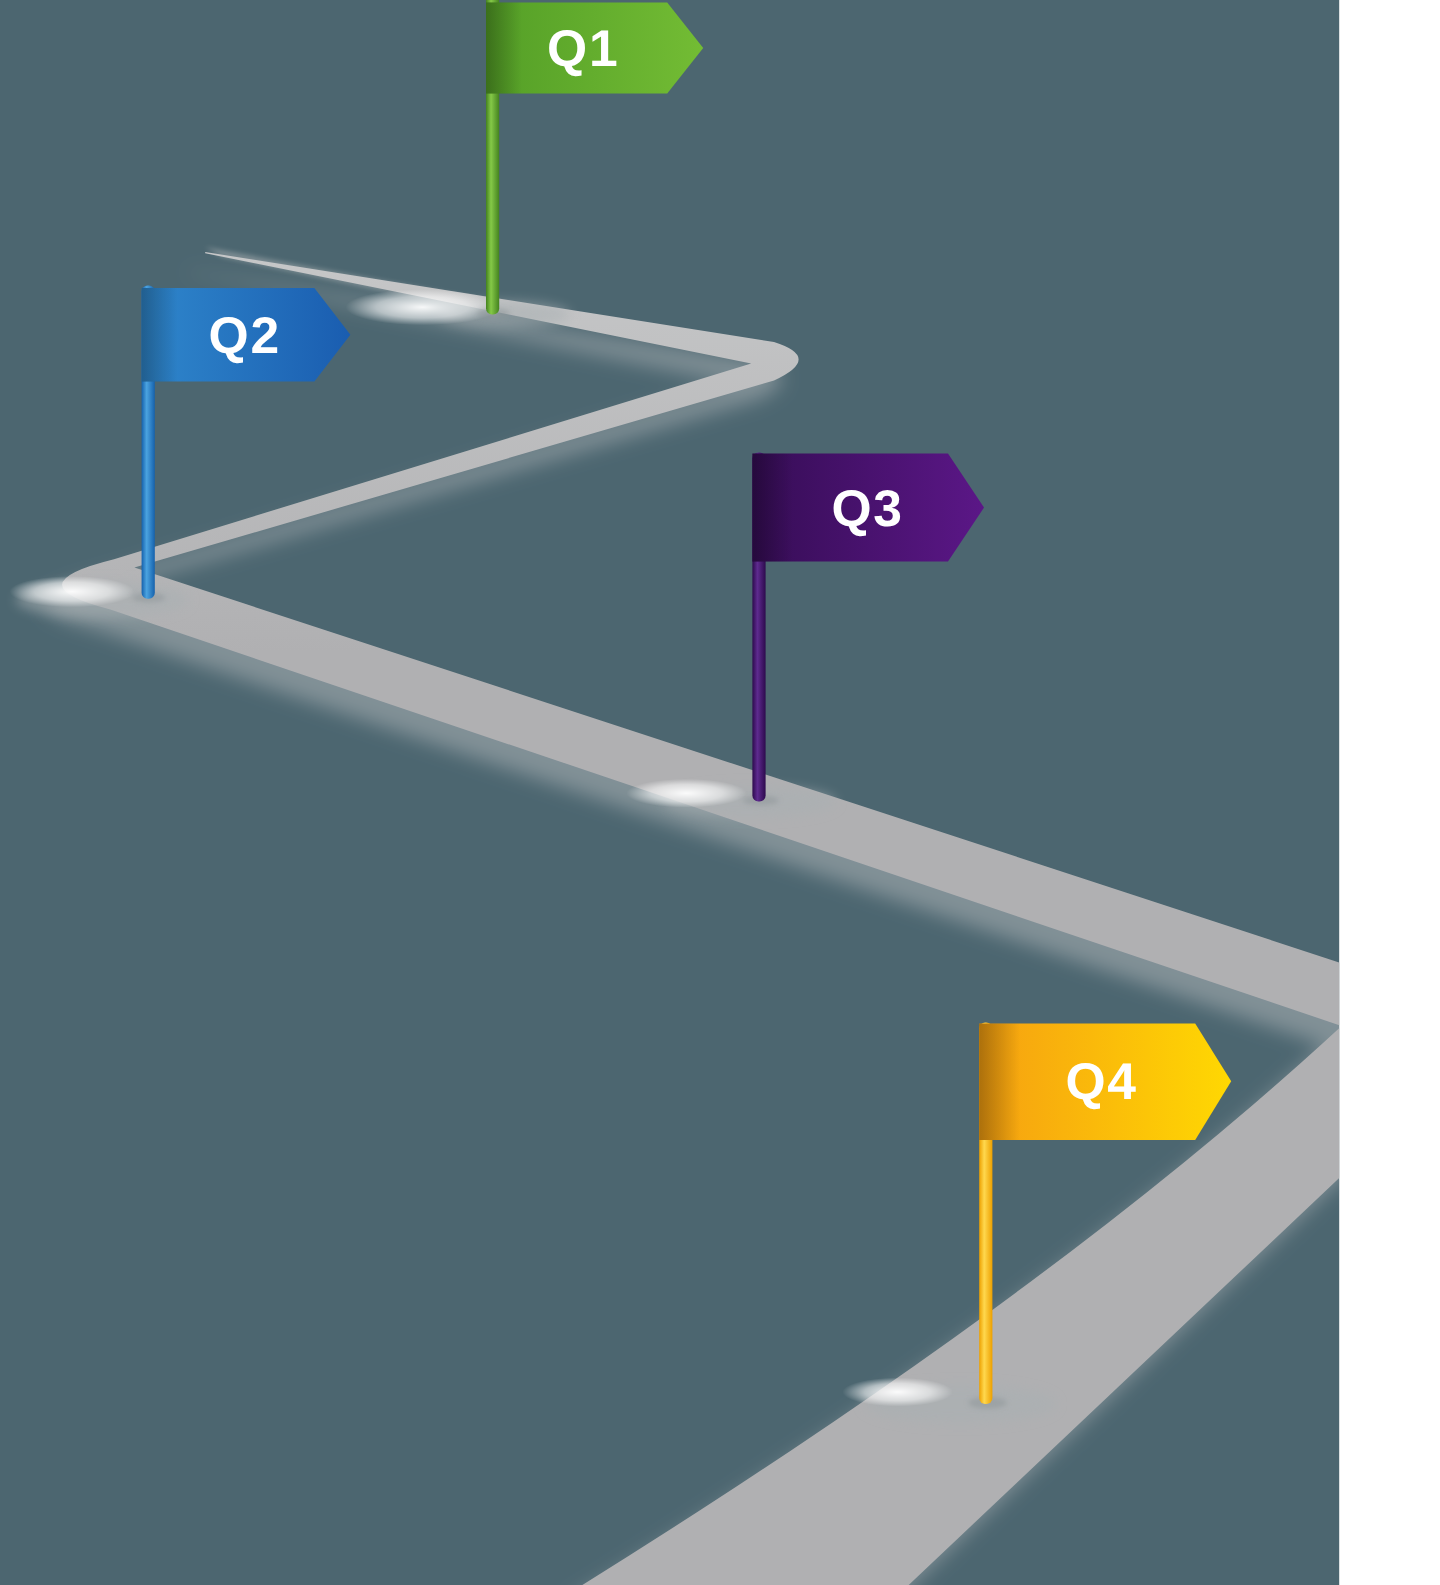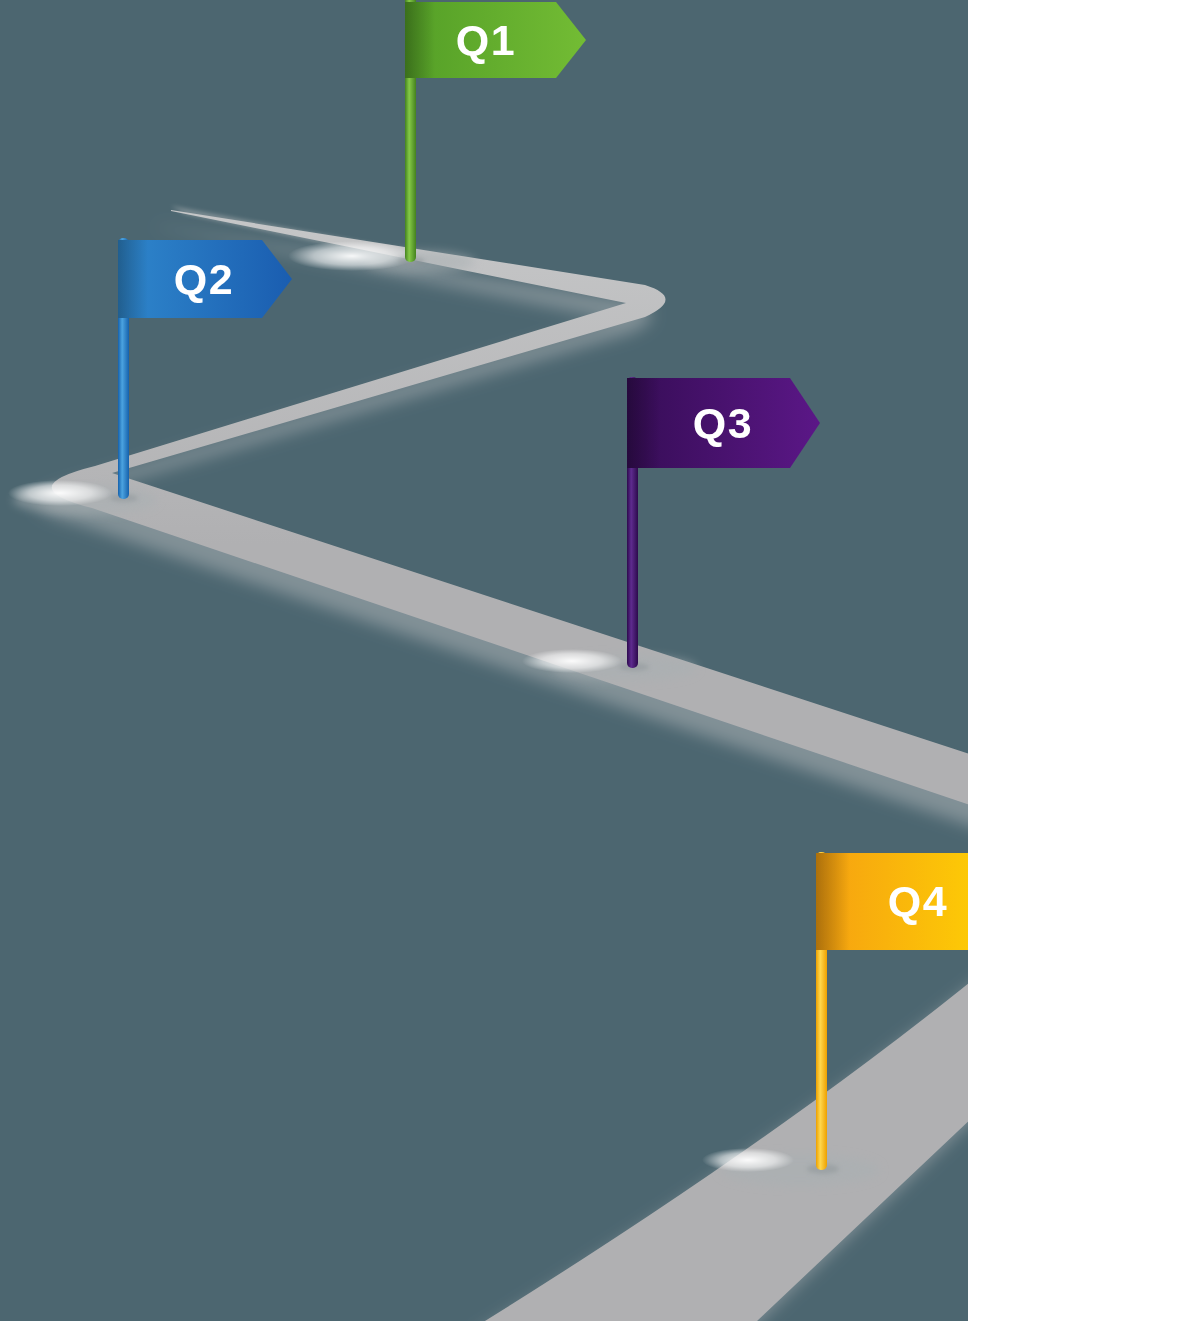--- a/index.html
+++ b/index.html
@@ -1,17 +1,17 @@
 <!DOCTYPE html>
 <html><head>
 <meta charset="utf-8">
 <style>
   html,body{margin:0;padding:0;}
   body{font-family:"Liberation Sans", sans-serif;}
-  #stage{width:968px;height:1321px;position:relative;overflow:hidden;}
+  #stage{width:1116px;height:1321px;position:relative;overflow:hidden;}
   svg{display:block;}
   .flag-label{
     font-family:"Liberation Sans", sans-serif;
     font-weight:bold;
     font-size:43px;
     letter-spacing:1.5px;
   }
 </style>
 </head>
 <body>

